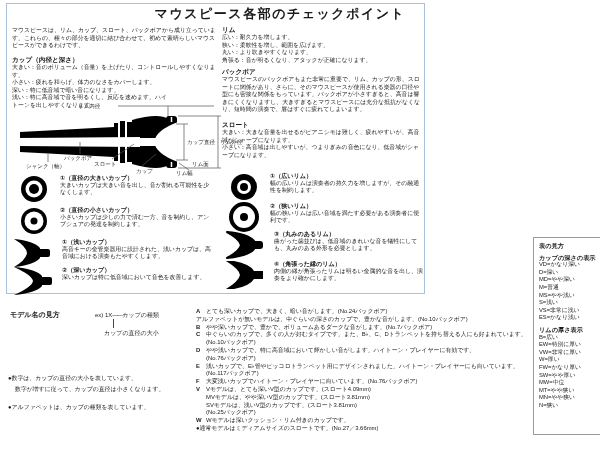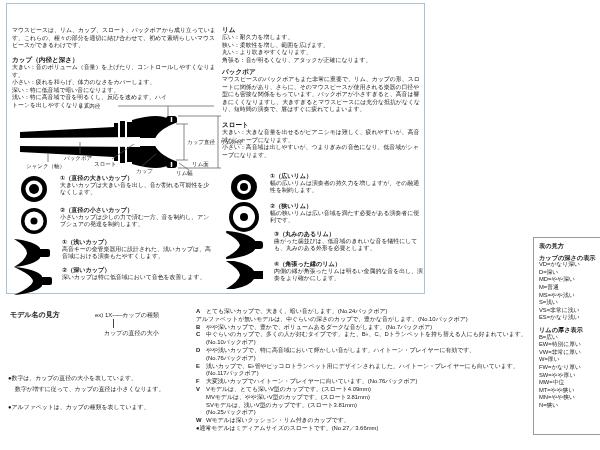--- a/index.html
+++ b/index.html
@@ -27,20 +27,21 @@
   .vline{position:absolute;width:1px;background:#444;}
   svg text{font-family:"Liberation Sans","DejaVu Sans",sans-serif;}
 </style>
 </head>
 <body>
 
 <div class="page">
 
   <div class="box"></div>
 
+  <div class="title">マウスピース各部のチェックポイント</div>
 
   <div class="abs t" style="left:12px;top:27px;width:206px;">マウスピースは、リム、カップ、スロート、バックボアから成り立っています。これらの、種々の部分を適切に結び合わせて、初めて素晴らしいマウスピースができるわけです。</div>
   <div class="abs h" style="left:12px;top:55px;">カップ（内径と深さ）</div>
   <div class="abs t" style="left:12px;top:64px;width:206px;">
     <div>大きい：音のボリューム（音量）を上げたり、コントロールしやすくなります。</div>
     <div>小さい：疲れを和らげ、体力のなさをカバーします。</div>
     <div>深い：特に低音域で暗い音になります。</div>
     <div style="width:160px;">浅い：特に高音域で音を明るくし、反応を速めます。ハイトーンを出しやすくなります。</div>
   </div>
 

